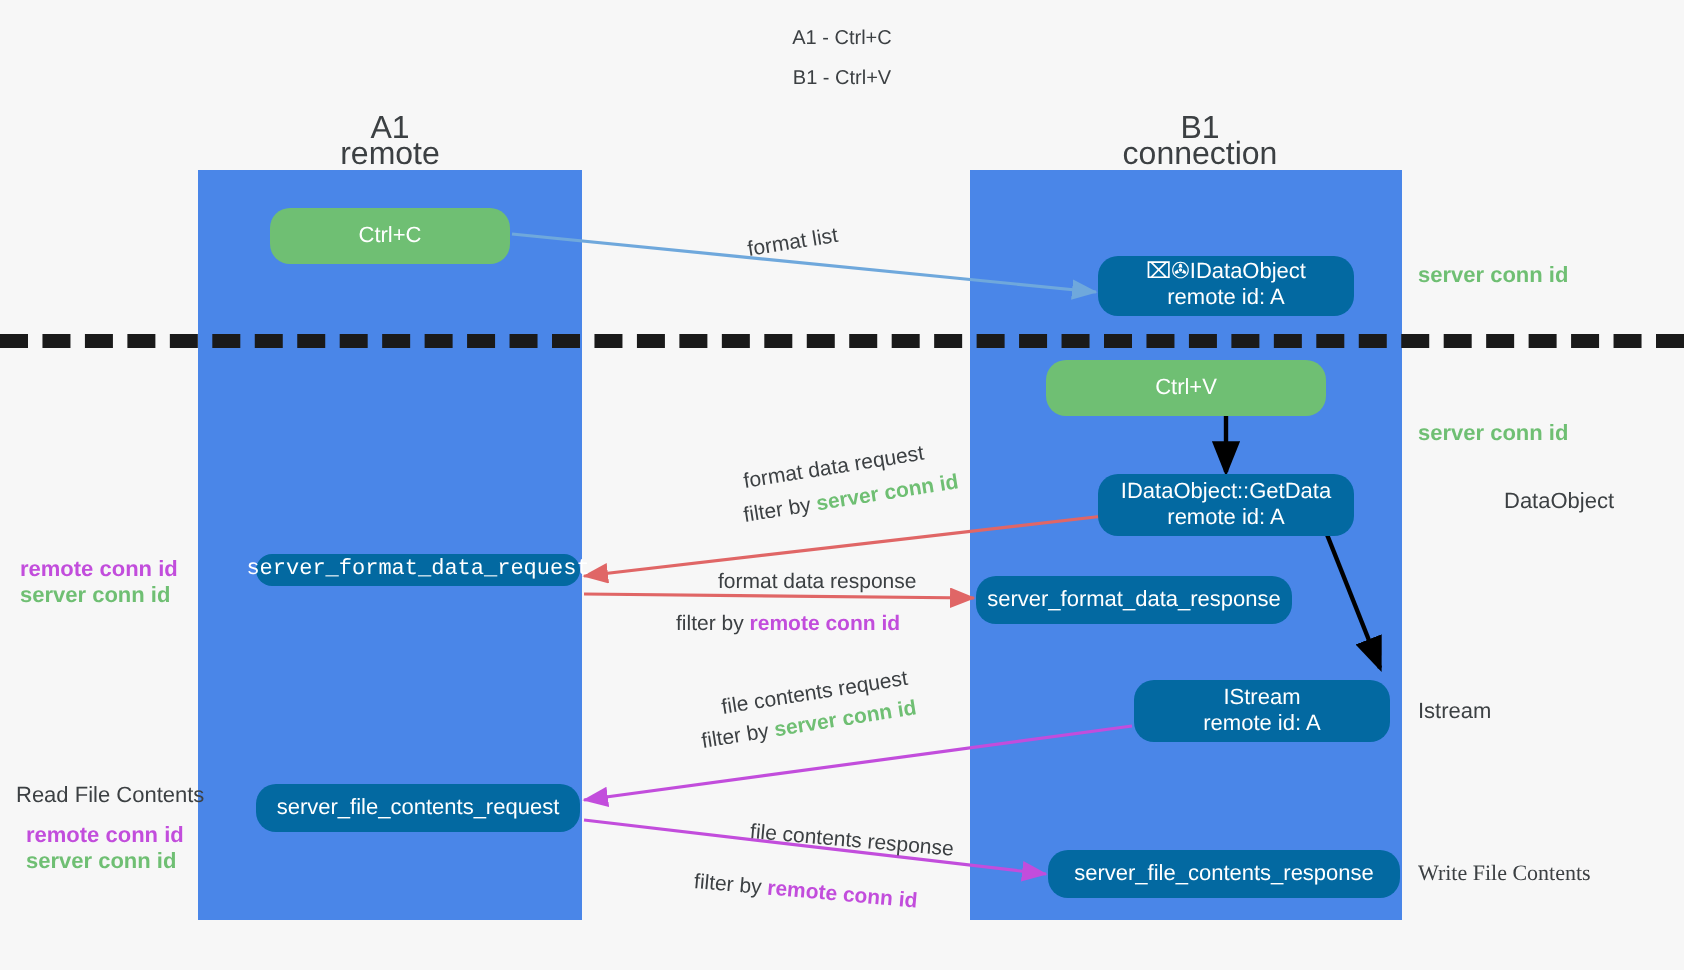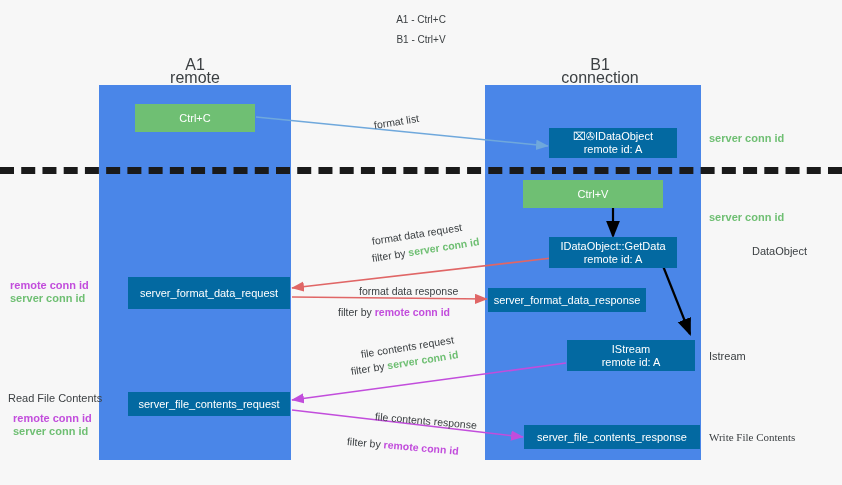--- a/index.html
+++ b/index.html
@@ -38,20 +38,21 @@
 
   
   .node{
     box-sizing:border-box;
     display:flex;align-items:center;justify-content:center;
     text-align:center;
     font-size:11px;line-height:13px;
     color:#ffffff;
     white-space:pre-line;
     padding:2px 14px;
+    border-radius:10px;
   }
   .green{background:#6aa84f;background:#6fbf73;}
   .orange{background:#0369a1;}
 
   
   #divider{
     left:0;top:167px;width:842px;height:0;
     border-top:7px dashed #1a1a1a;
   }
 
@@ -125,21 +126,21 @@
   <div class="abs node green" style="left:135px;top:104px;width:120px;height:28px;">Ctrl+C</div>
 
   <div class="abs node orange" style="left:549px;top:128px;width:128px;height:30px;">⌧✇IDataObject
 remote id: A</div>
 
   <div class="abs node green" style="left:523px;top:180px;width:140px;height:28px;text-align:center;">Ctrl+V</div>
 
   <div class="abs node orange" style="left:549px;top:237px;width:128px;height:31px;">IDataObject::GetData
 remote id: A</div>
 
-  <div class="abs node orange" style="left:128px;top:277px;width:162px;height:32px;">server_format_data_request</div>
+  <div class="abs node orange" style="left:128px;top:277px;width:162px;height:16px;font-family:Liberation Mono, monospace;">server_format_data_request</div>
 
   <div class="abs node orange" style="left:488px;top:288px;width:158px;height:24px;">server_format_data_response</div>
 
   <div class="abs node orange" style="left:567px;top:340px;width:128px;height:31px;">IStream
 remote id: A</div>
 
   <div class="abs node orange" style="left:128px;top:392px;width:162px;height:24px;">server_file_contents_request</div>
 
   <div class="abs node orange" style="left:524px;top:425px;width:176px;height:24px;">server_file_contents_response</div>
 

